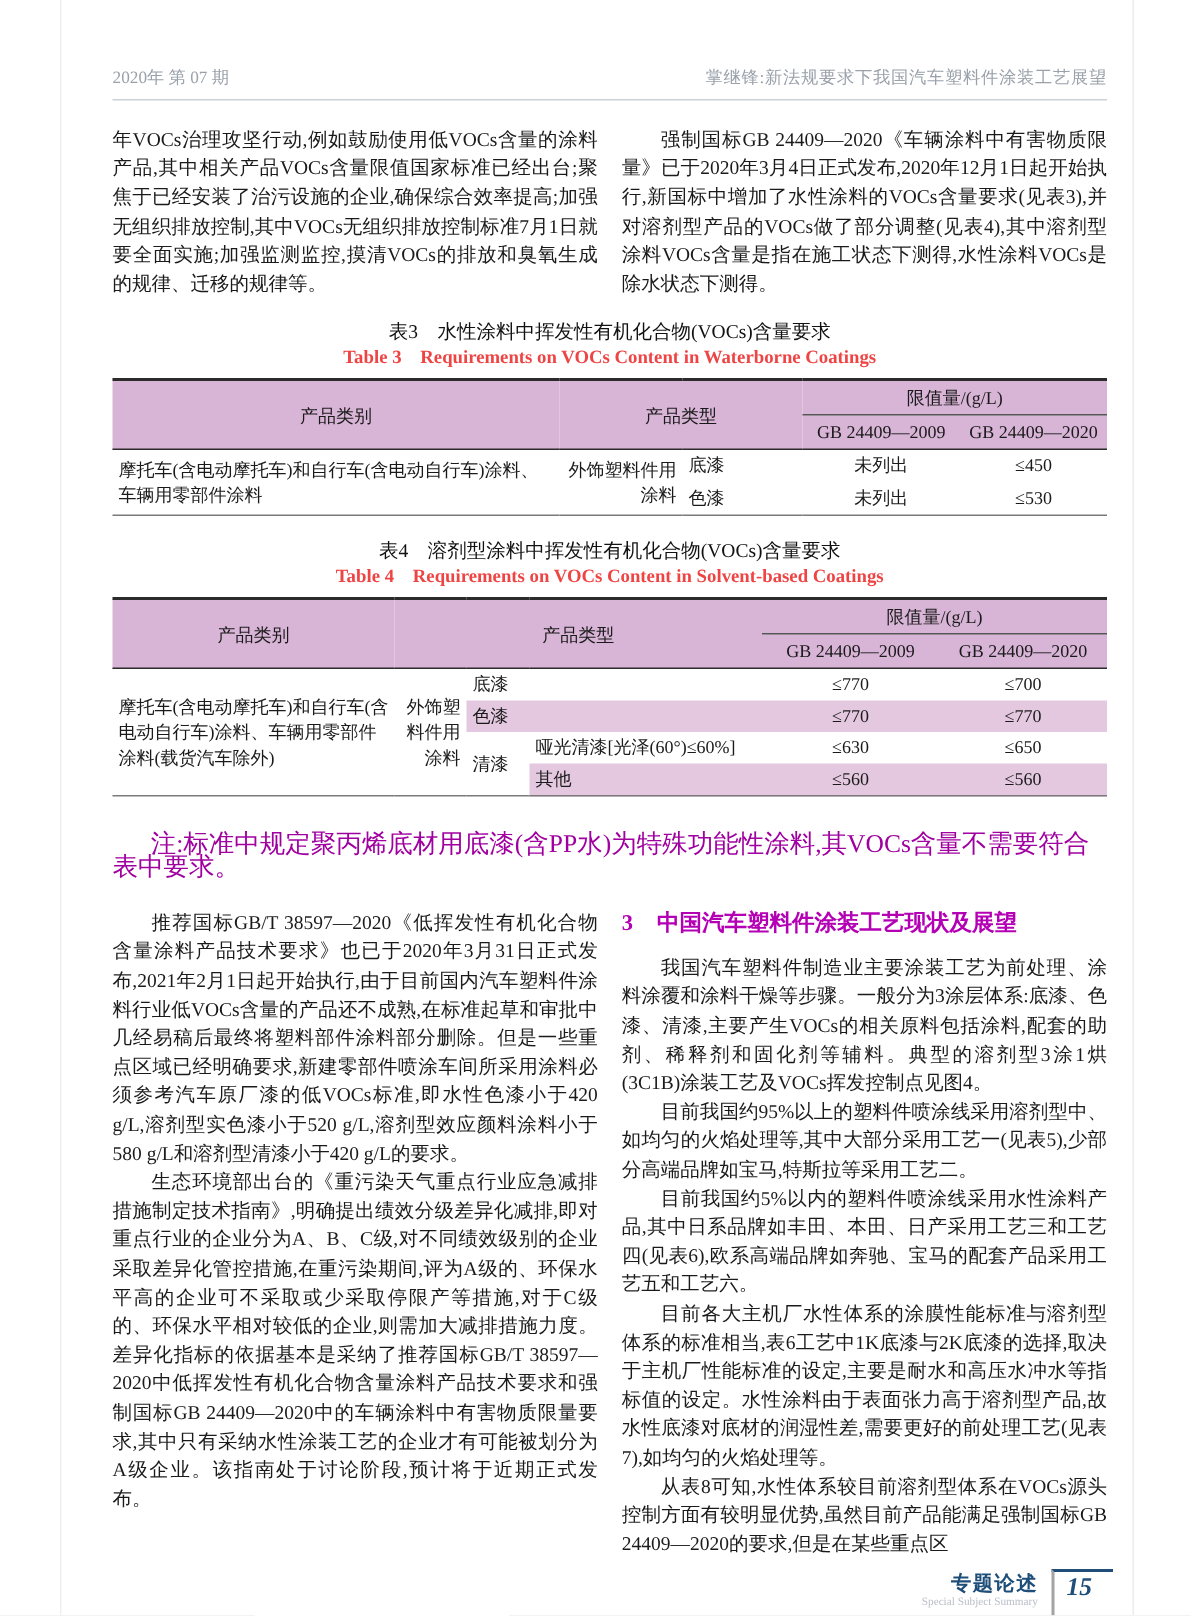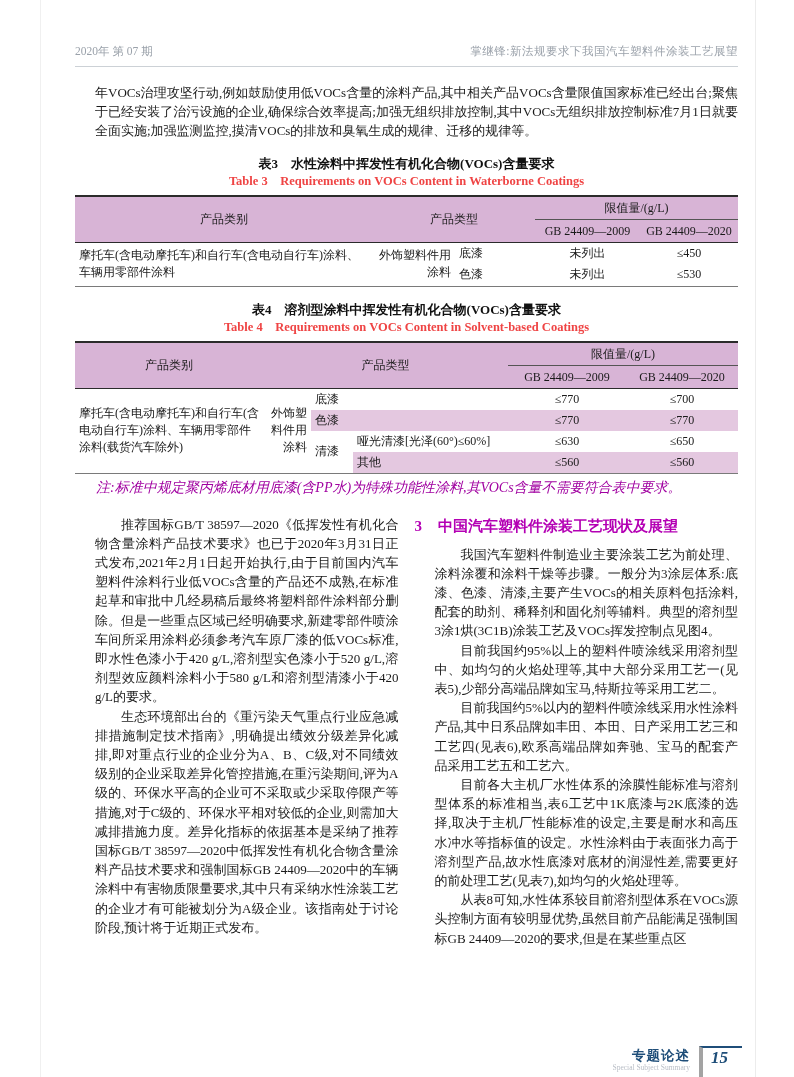--- a/index.html
+++ b/index.html
@@ -28,28 +28,27 @@
   .page-header .rt { letter-spacing:0.5px; }
 
   
   .cols { display:flex; gap:16px; }
   .col  { flex:1 1 0; min-width:0; }
 
   p.body-p {
     font-size:13px; line-height:19.2px;
     text-align:justify; text-justify:inter-ideograph;
     text-indent:2em;
-    margin-left:20px;
   }
   p.no-indent { text-indent:0; }
   .intro { margin-top:16px; }
 
   
   .tbl-block { margin-top:14px; }
-  .tbl-title-zh { text-align:center; font-weight:bold; font-size:13px; line-height:17px; color:#111; }
+  .tbl-title-zh { text-align:center; font-weight:normal; font-size:13px; line-height:17px; color:#111; }
   .tbl-title-en { text-align:center; font-weight:bold; font-size:12.5px; line-height:17px; color:#ef4444; margin-top:1px; }
   table.vtable {
     width:100%; border-collapse:collapse; margin-top:5px;
     font-size:12px; color:#1a1a1a;
     border-top:2px solid #2b2b2b;
   }
   table.vtable thead th {
     background:#d8b4d6; font-weight:normal; text-align:center;
     padding:3px 2px; line-height:16px;
   }
@@ -60,44 +59,44 @@
   td.grp { text-align:right; line-height:16px; padding:2px 2px; }
   td.paint { text-align:left; padding-left:6px; }
   td.sub { text-align:left; padding-left:6px; }
   td.val { text-align:center; }
   tr.t3row td { height:22px; }
   table#t4 td { height:19px; }
   td.pink, th.pink { background:#e4c8e0; }
   table.vtable tbody { border-bottom:1.5px solid #7a7a7a; }
 
   .tbl-note {
-    margin-top:6px;
-    font-size:14px; line-height:15px;
-    color:#a000a0; font-style:italic;
+    margin-top:24px;
+    font-size:17px; line-height:15px;
+    color:#a000a0; 
     text-indent:1.5em;
   }
 
   .main-cols { margin-top:20px; }
 
   .section-heading {
     color:#b400b4; font-weight:bold; font-size:15px; line-height:22px;
     margin:0 0 8px 0;
   }
   .section-heading .no { margin-right:16px; }
 
   
   .page-footer {
     position:absolute; top:1046px; right:52px;
     display:flex; align-items:flex-start;
   }
   .footer-text { text-align:right; padding-right:9px; padding-top:2px; }
   .footer-zh { color:#1f4e79; font-weight:bold; font-size:13.5px; line-height:15px; letter-spacing:1px; }
   .footer-en { color:#b9bec6; font-size:7.5px; line-height:10px; }
   .page-no-box {
-    border-left:4px solid #a3a3a3;
+    border-left:2px solid #a3a3a3;
     border-top:2px solid #1f4e79;
     padding:0 14px 9px 8px;
   }
   .page-no { color:#1f4e79; font-size:17px; font-style:italic; font-weight:bold; }
 </style>
 </head>
 <body>
 
 <div class="page">
   <div class="scan-edge-left"></div>
@@ -106,20 +105,23 @@
   <div class="content">
 
     <div class="page-header">
       <span class="issue">2020年 第 07 期</span>
       <span class="rt">掌继锋:新法规要求下我国汽车塑料件涂装工艺展望</span>
     </div>
 
     <div class="cols intro">
       <div class="col">
         <p class="body-p no-indent">年VOCs治理攻坚行动,例如鼓励使用低VOCs含量的涂料产品,其中相关产品VOCs含量限值国家标准已经出台;聚焦于已经安装了治污设施的企业,确保综合效率提高;加强无组织排放控制,其中VOCs无组织排放控制标准7月1日就要全面实施;加强监测监控,摸清VOCs的排放和臭氧生成的规律、迁移的规律等。</p>
+      </div>
+      <div class="col">
+        <p class="body-p">强制国标GB 24409—2020《车辆涂料中有害物质限量》已于2020年3月4日正式发布,2020年12月1日起开始执行,新国标中增加了水性涂料的VOCs含量要求(见表3),并对溶剂型产品的VOCs做了部分调整(见表4),其中溶剂型涂料VOCs含量是指在施工状态下测得,水性涂料VOCs是除水状态下测得。</p>
       </div>
     </div>
 
     <div class="tbl-block">
       <div class="tbl-title-zh">表3　水性涂料中挥发性有机化合物(VOCs)含量要求</div>
       <div class="tbl-title-en">Table 3　Requirements on VOCs Content in Waterborne Coatings</div>
       <table class="vtable" id="t3">
         <colgroup>
           <col style="width:298px">
             <col style="width:82px">

